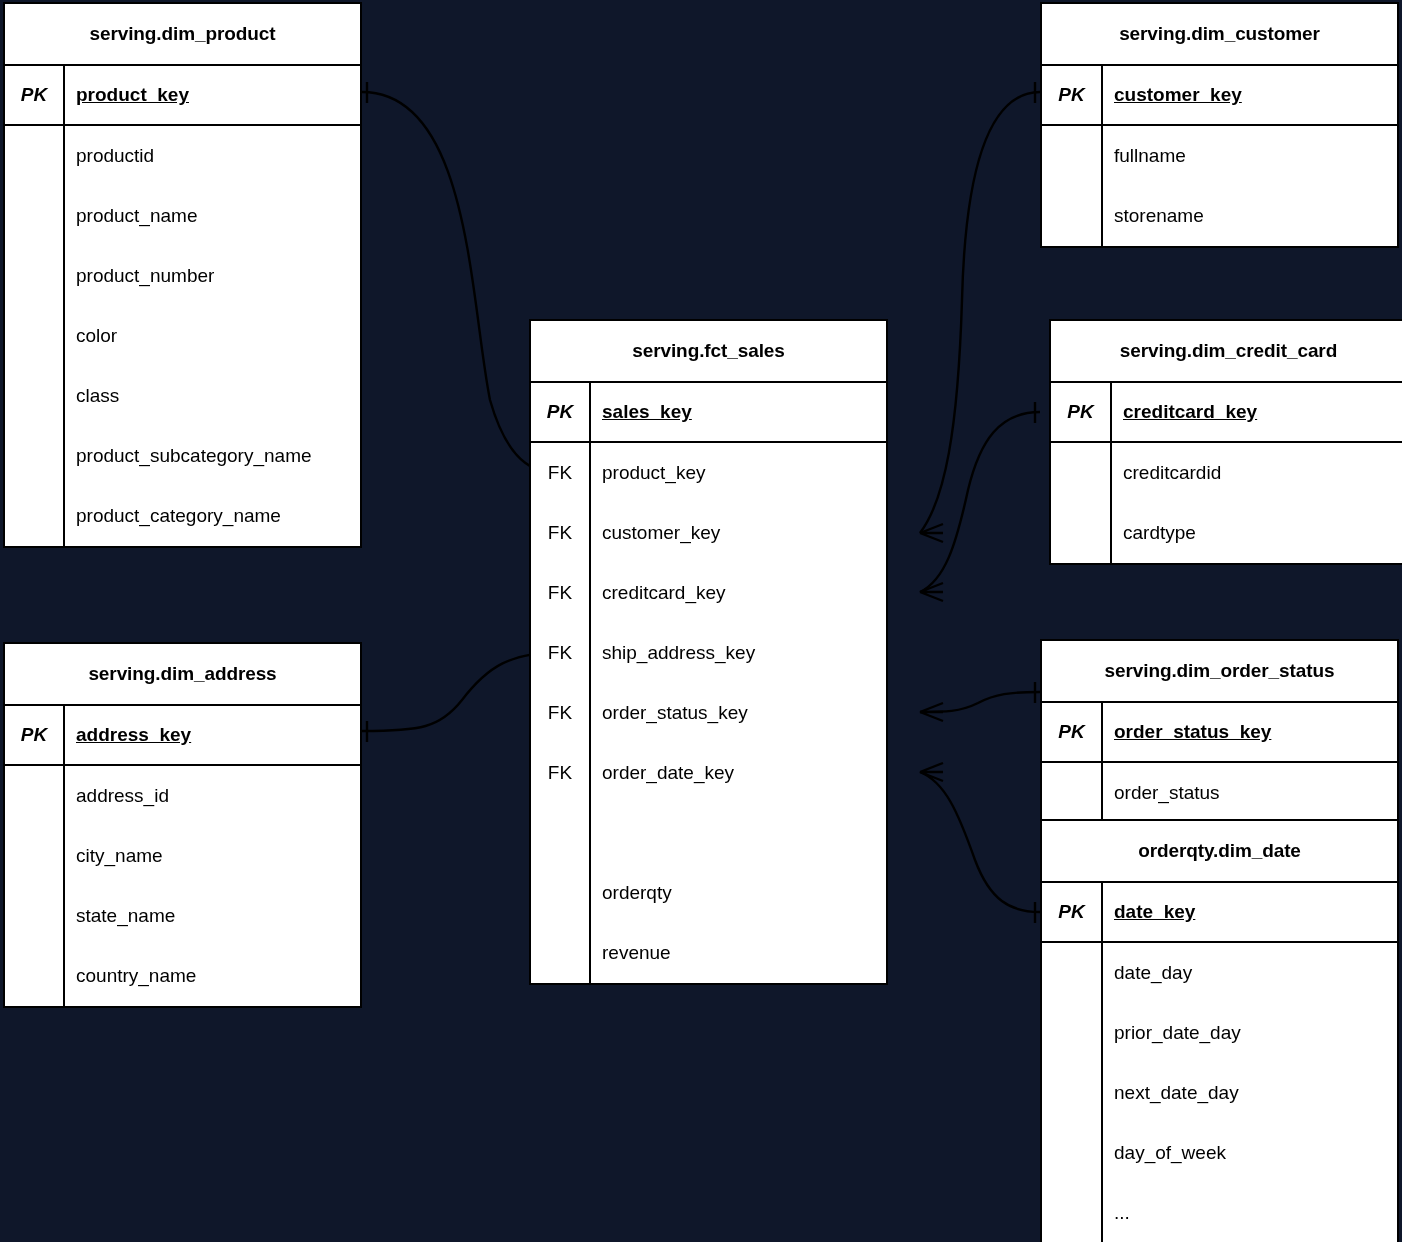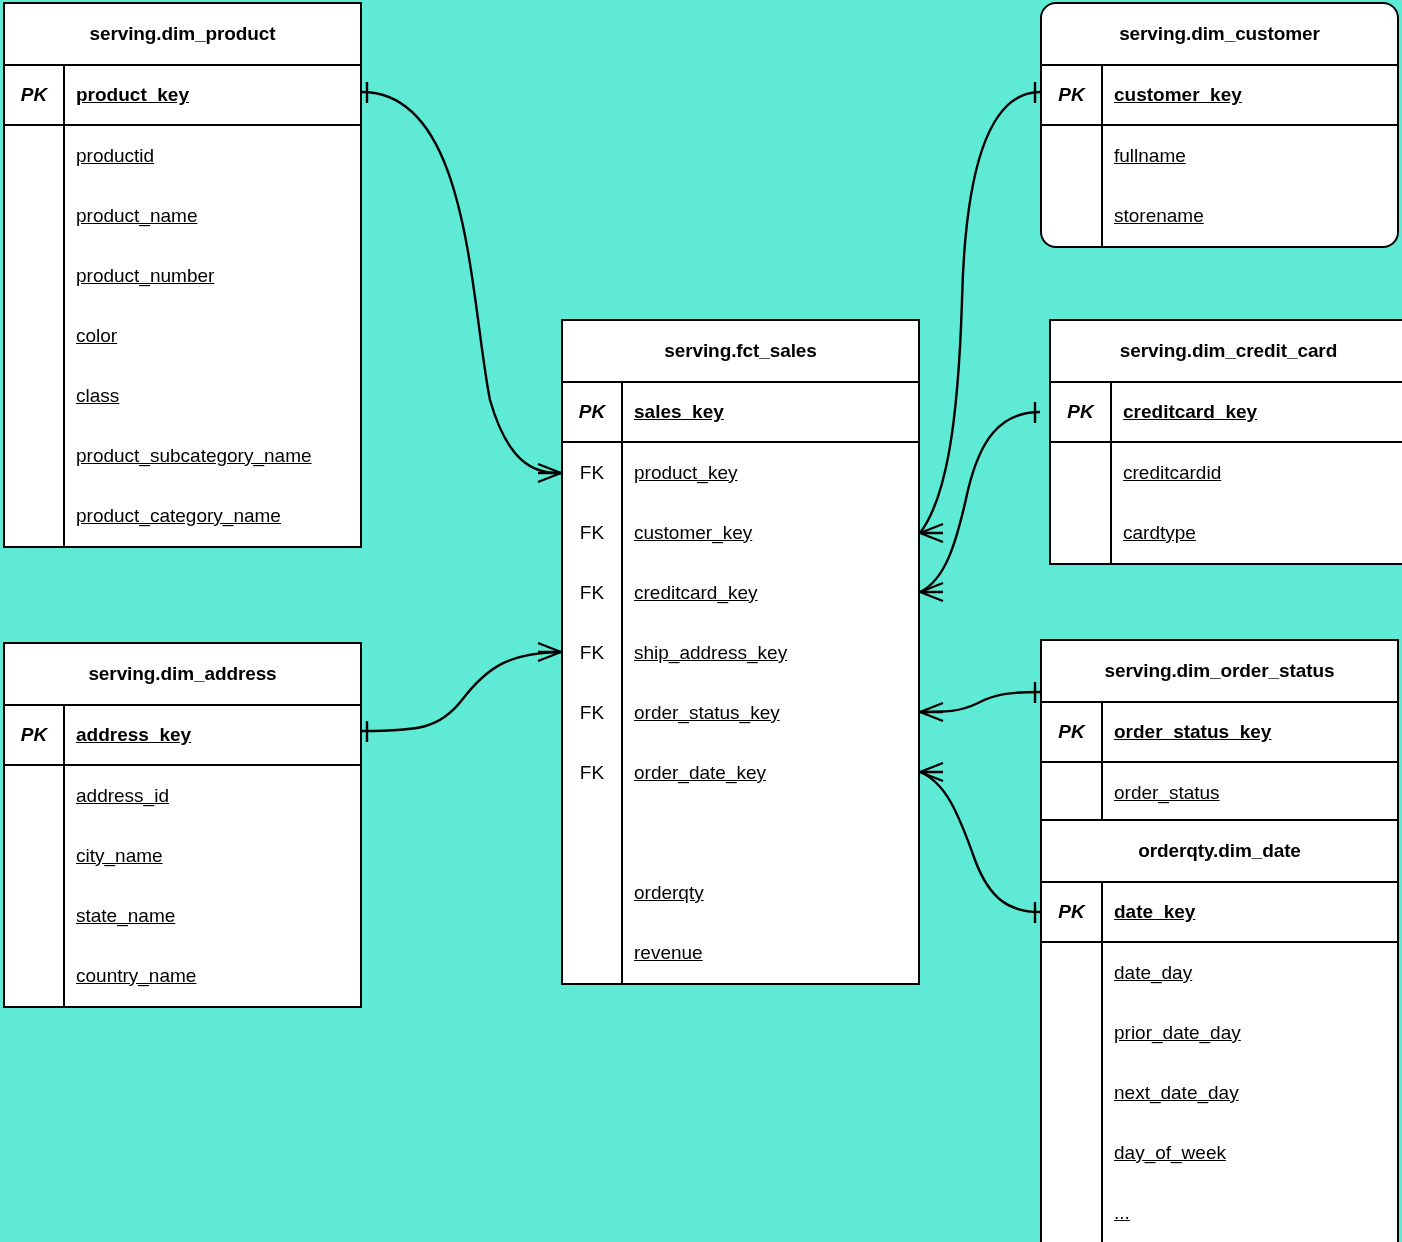--- a/index.html
+++ b/index.html
@@ -5,21 +5,21 @@
 <style>
   html, body {
     margin: 0;
     padding: 0;
     background: #ffffff;
   }
   #canvas {
     position: relative;
     width: 1402px;
     height: 1242px;
-    background: #5eead4;
+    background: #0f172a;
     font-family: "Liberation Sans", sans-serif;
     overflow: hidden;
   }
   svg.links {
     position: absolute;
     left: 0;
     top: 0;
     width: 1402px;
     height: 1242px;
     pointer-events: none;
@@ -79,36 +79,35 @@
   .namecell {
     box-sizing: border-box;
     flex: 1 1 auto;
     display: flex;
     align-items: center;
     padding-left: 11px;
     padding-right: 8px;
     font-size: 19px;
     color: #000000;
     line-height: 1.18;
-    text-decoration: underline;
   }
   .namecell.pkname {
     font-weight: bold;
     text-decoration: underline;
   }
   .namecell.wrap {
     align-items: center;
     white-space: normal;
     word-break: break-all;
   }
   
   #ent-product   { left: 3px;    top: 2px;    width: 359px; }
   #ent-address   { left: 3px;    top: 642px;  width: 359px; }
-  #ent-sales     { left: 561px;  top: 319px;  width: 359px; }
-  #ent-customer  { left: 1040px; top: 2px;    width: 359px; border-radius: 16px; }
+  #ent-sales     { left: 529px;  top: 319px;  width: 359px; }
+  #ent-customer  { left: 1040px; top: 2px;    width: 359px; }
   #ent-credit    { left: 1040px; top: 319px;  width: 359px; margin-left: 9px; }
   #ent-status    { left: 1040px; top: 599px;  width: 359px; margin-top: 40px; }
   #ent-date      { left: 1040px; top: 819px;  width: 359px; }
   
   #ent-customer .keycell, #ent-credit .keycell,
   #ent-status .keycell,   #ent-date .keycell { width: 61px; flex: 0 0 61px; }
   #ent-sales .keycell { width: 60px; flex: 0 0 60px; }
 </style>
 </head>
 <body>

